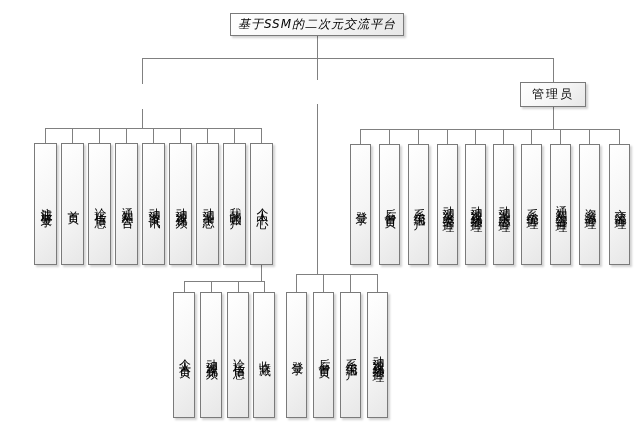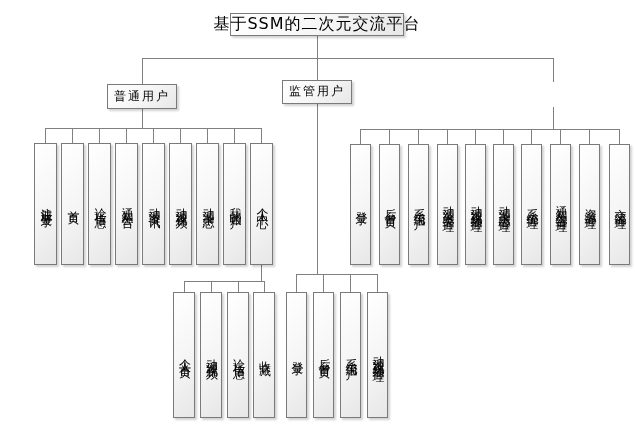--- a/index.html
+++ b/index.html
@@ -11,21 +11,21 @@
   .wires line{stroke:#808080;stroke-width:1;shape-rendering:crispEdges;}
   .box{
     position:absolute;box-sizing:border-box;
     border:1px solid #7a7a7a;
     background:linear-gradient(135deg,#ffffff 0%,#f5f5f5 55%,#e7e7e7 100%);
     box-shadow:1.5px 1.5px 2px rgba(0,0,0,0.18);
     display:flex;align-items:center;justify-content:center;
     font-size:12px;color:#000;line-height:1.15;
   }
   .h{letter-spacing:2px;white-space:nowrap;}
-  .root{font-size:16px;letter-spacing:1px;}
+  .root{font-size:12px;letter-spacing:1px;font-style:italic;}
   .v{
     writing-mode:vertical-rl;text-orientation:upright;
     letter-spacing:3px;
   }
   .watermark{
     position:absolute;color:#cdced6;font-size:12px;letter-spacing:1px;
     white-space:nowrap;
   }
 </style>
 </head>
@@ -76,22 +76,21 @@
     <line x1="475.5" y1="129" x2="475.5" y2="144"></line>
     <line x1="503.5" y1="129" x2="503.5" y2="144"></line>
     <line x1="531.5" y1="129" x2="531.5" y2="144"></line>
     <line x1="560.5" y1="129" x2="560.5" y2="144"></line>
     <line x1="589.5" y1="129" x2="589.5" y2="144"></line>
     <line x1="619.5" y1="129" x2="619.5" y2="144"></line>
   </svg>
 
   <div class="box h root" style="left:230px;top:13px;width:174px;height:23px">基于SSM的二次元交流平台</div>
 
-  <div class="box h" style="left:107px;top:84px;width:70px;height:25px">普通用户</div>
-  <div class="box h" style="left:282px;top:80px;width:70px;height:24px">监管用户</div>
+  <div class="box h" style="left:520px;top:82px;width:66px;height:25px">管理员</div>
 
   <div class="box v" style="left:34px;top:143px;width:23px;height:122px">注册登录</div>
   <div class="box v" style="left:61px;top:143px;width:23px;height:122px">首页</div>
   <div class="box v" style="left:88px;top:143px;width:23px;height:122px">论坛信息</div>
   <div class="box v" style="left:115px;top:143px;width:23px;height:122px">通知公告</div>
   <div class="box v" style="left:142px;top:143px;width:23px;height:122px">动漫资讯</div>
   <div class="box v" style="left:169px;top:143px;width:23px;height:122px">动漫视频</div>
   <div class="box v" style="left:196px;top:143px;width:23px;height:122px">动漫杂志</div>
   <div class="box v" style="left:223px;top:143px;width:23px;height:122px">我的账户</div>
   <div class="box v" style="left:250px;top:143px;width:23px;height:122px">个人中心</div>

